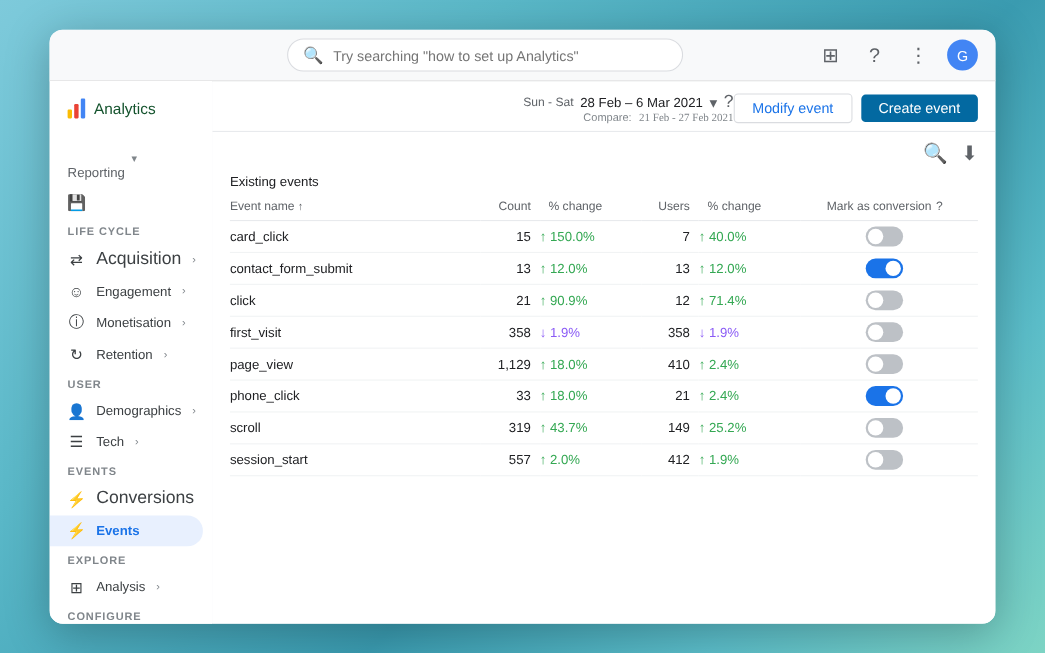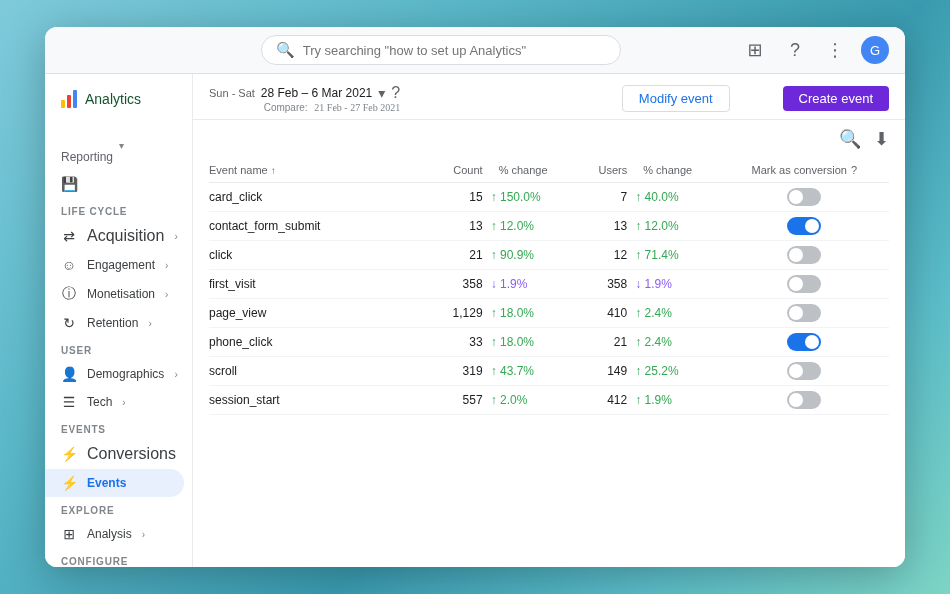--- a/index.html
+++ b/index.html
@@ -166,21 +166,21 @@
     .content-area {
       flex: 1;
       display: flex;
       flex-direction: column;
       overflow: hidden;
       background: #fff;
     }
     .content-header {
       display: flex;
       align-items: center;
-      justify-content: space-between;
+      justify-content: flex-end;
       padding: 10px 16px 6px;
       border-bottom: 1px solid #e8eaed;
     }
     .date-range {
       font-size: 11px;
       color: #5f6368;
       text-align: right;
     }
     .date-range .main-date {
       font-size: 12px;
@@ -203,23 +203,22 @@
       font-weight: 500;
       cursor: pointer;
       border: none;
     }
     .btn-modify {
       background: #fff;
       color: #1a73e8;
       border: 1px solid #dadce0;
     }
     .btn-create {
-      background: #6d28d9;
+      background: #0369a1;
       color: #fff;
-      margin-left: 45px;
     }
     .question-icon {
       color: #5f6368;
       font-size: 16px;
       cursor: pointer;
     }
     
     .table-area {
       flex: 1;
       overflow-y: auto;
@@ -432,20 +431,21 @@
           <button class="btn btn-create">Create event</button>
         </div>
       </div>
 
       <div class="table-area">
         <div class="table-toolbar">
           <span class="tool-icon">🔍</span>
           <span class="tool-icon">⬇</span>
         </div>
 
+        <div class="events-label">Existing events</div>
 
         <table class="events-table">
           <thead>
             <tr>
               <th style="min-width:160px;">
                 <span>Event name</span>
                 <span class="sort-indicator"> ↑</span>
               </th>
               <th class="right">Count</th>
               <th style="padding-left:8px;">% change</th>

